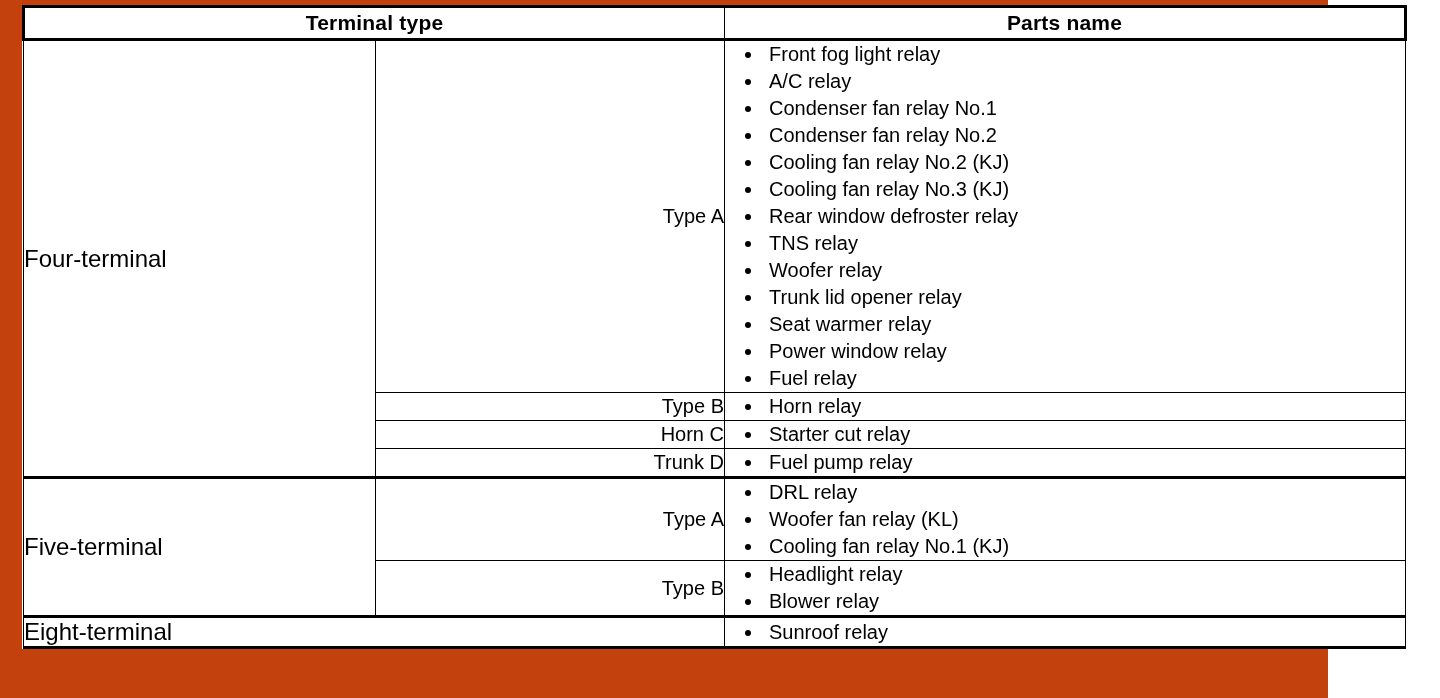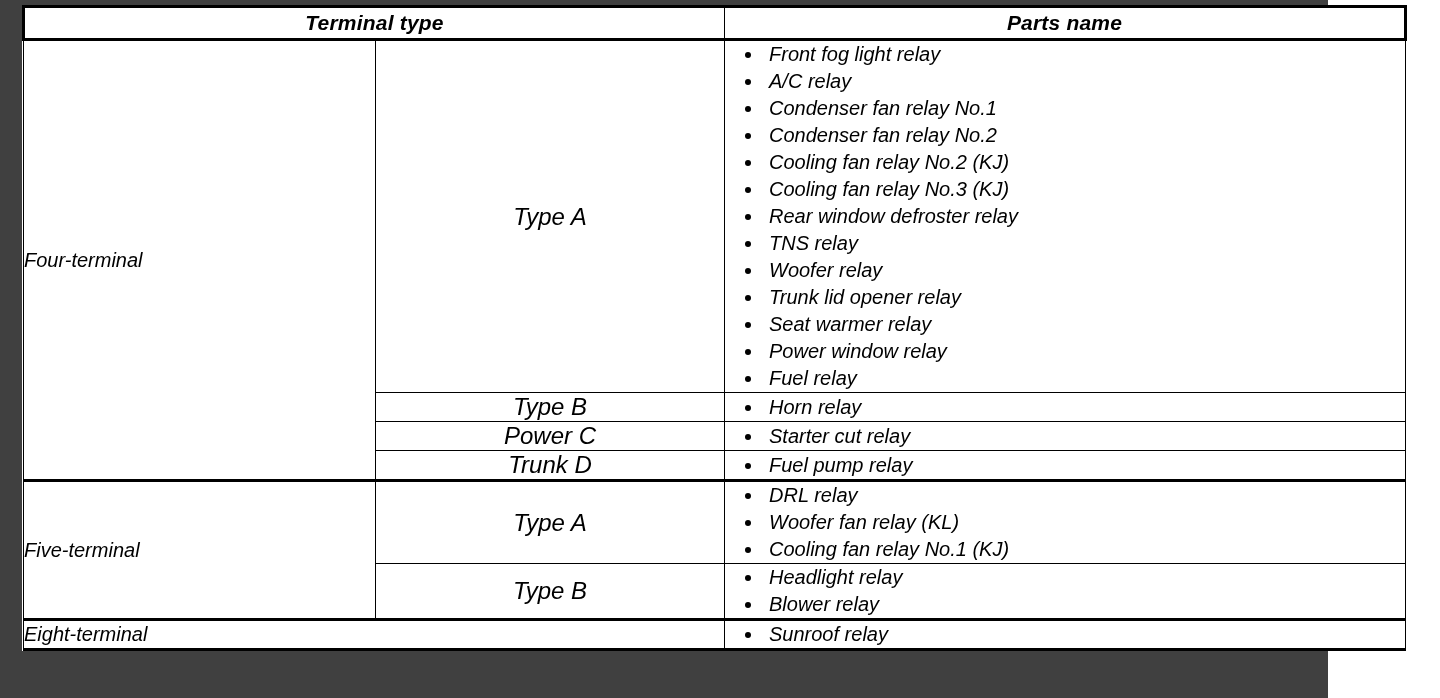--- a/index.html
+++ b/index.html
@@ -13,22 +13,21 @@
   body {
     font-family: "Liberation Sans", sans-serif;
     color: #000000;
     -webkit-font-smoothing: none;
   }
 
   #sheet {
     position: relative;
     width: 1328px;
     height: 698px;
-    background: #404040;
-    font-style: italic;
+    background: #c2410c;
   }
 
   table.relay-table {
     position: absolute;
     left: 22px;
     top: 5px;
     width: 1382px;
     border-collapse: collapse;
     table-layout: fixed;
     background: #ffffff;
@@ -57,26 +56,26 @@
     border-top: 3px solid #000;
     border-bottom: 3px solid #000;
   }
   tr.head-row th.th-terminal { border-left: 3px solid #000; }
   tr.head-row th.th-parts    { border-right: 3px solid #000; }
 
   
   td.group-label {
     border-left: 3px solid #000;
     text-align: left;
+    font-size: 24px;
+    padding-left: 10px;
+  }
+  td.type-cell {
+    text-align: right;
     font-size: 20px;
-    padding-left: 10px;
-  }
-  td.type-cell {
-    text-align: center;
-    font-size: 24px;
   }
   td.parts-cell {
     border-right: 3px solid #000;
     padding: 6px 0 6px 0;
     margin-left: 8px;
   }
 
   
   tr.group-start > td { border-top: 3px solid #000; }
   tr.last-row > td    { border-bottom: 3px solid #000; }
@@ -148,21 +147,21 @@
         </tr>
         <tr>
           <td class="type-cell">Type B</td>
           <td class="parts-cell">
             <ul class="parts-list">
               <li>Horn relay</li>
             </ul>
           </td>
         </tr>
         <tr>
-          <td class="type-cell">Power C</td>
+          <td class="type-cell">Horn C</td>
           <td class="parts-cell">
             <ul class="parts-list">
               <li>Starter cut relay</li>
             </ul>
           </td>
         </tr>
         <tr>
           <td class="type-cell">Trunk D</td>
           <td class="parts-cell">
             <ul class="parts-list">

